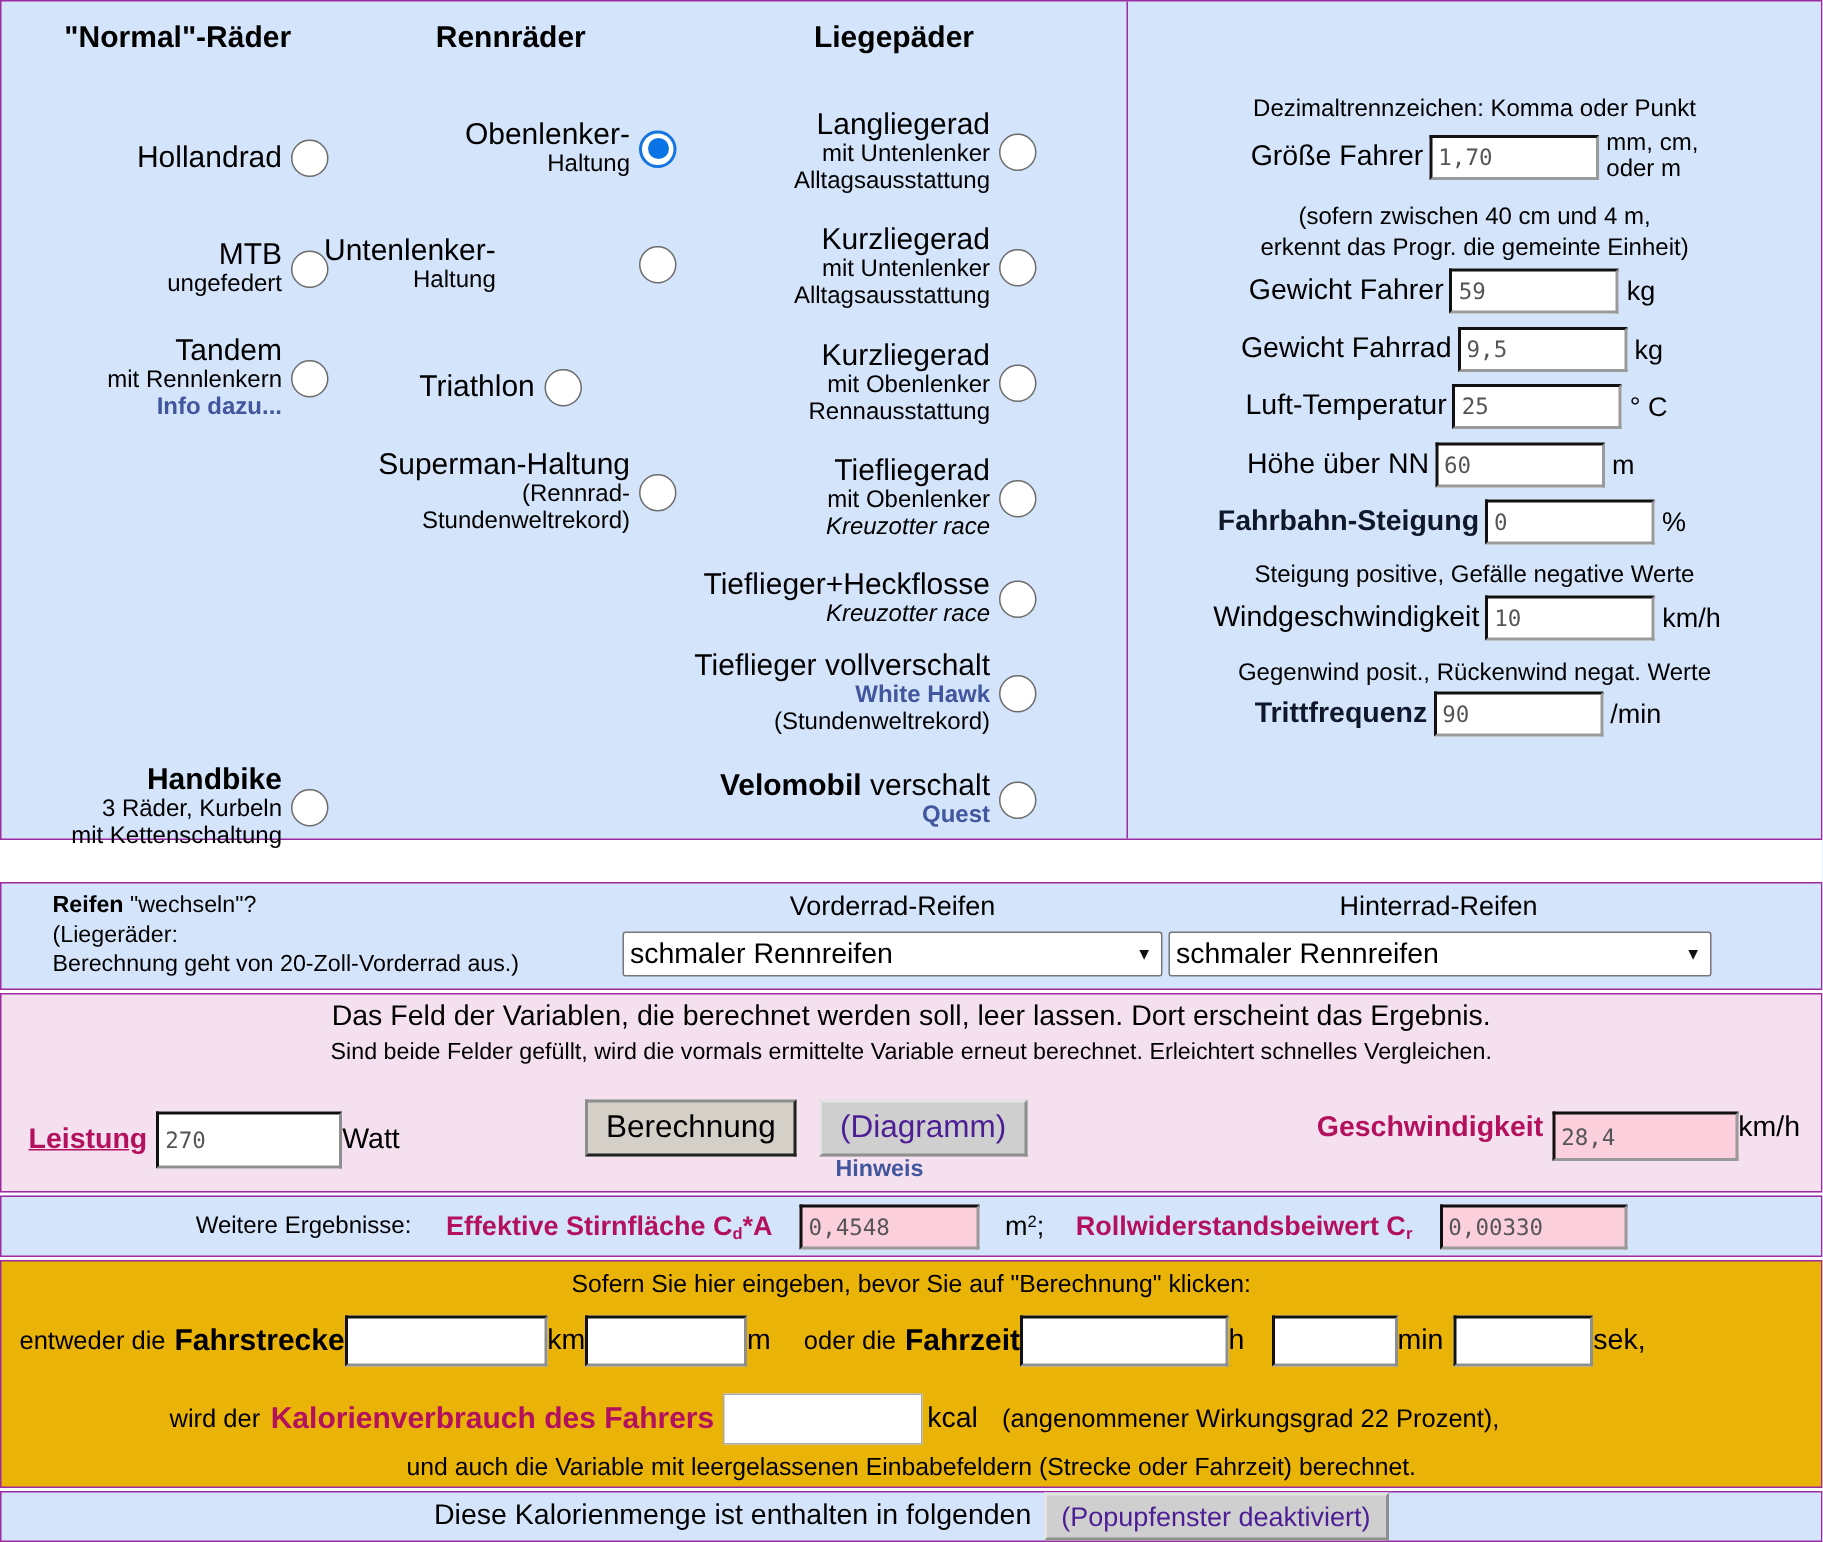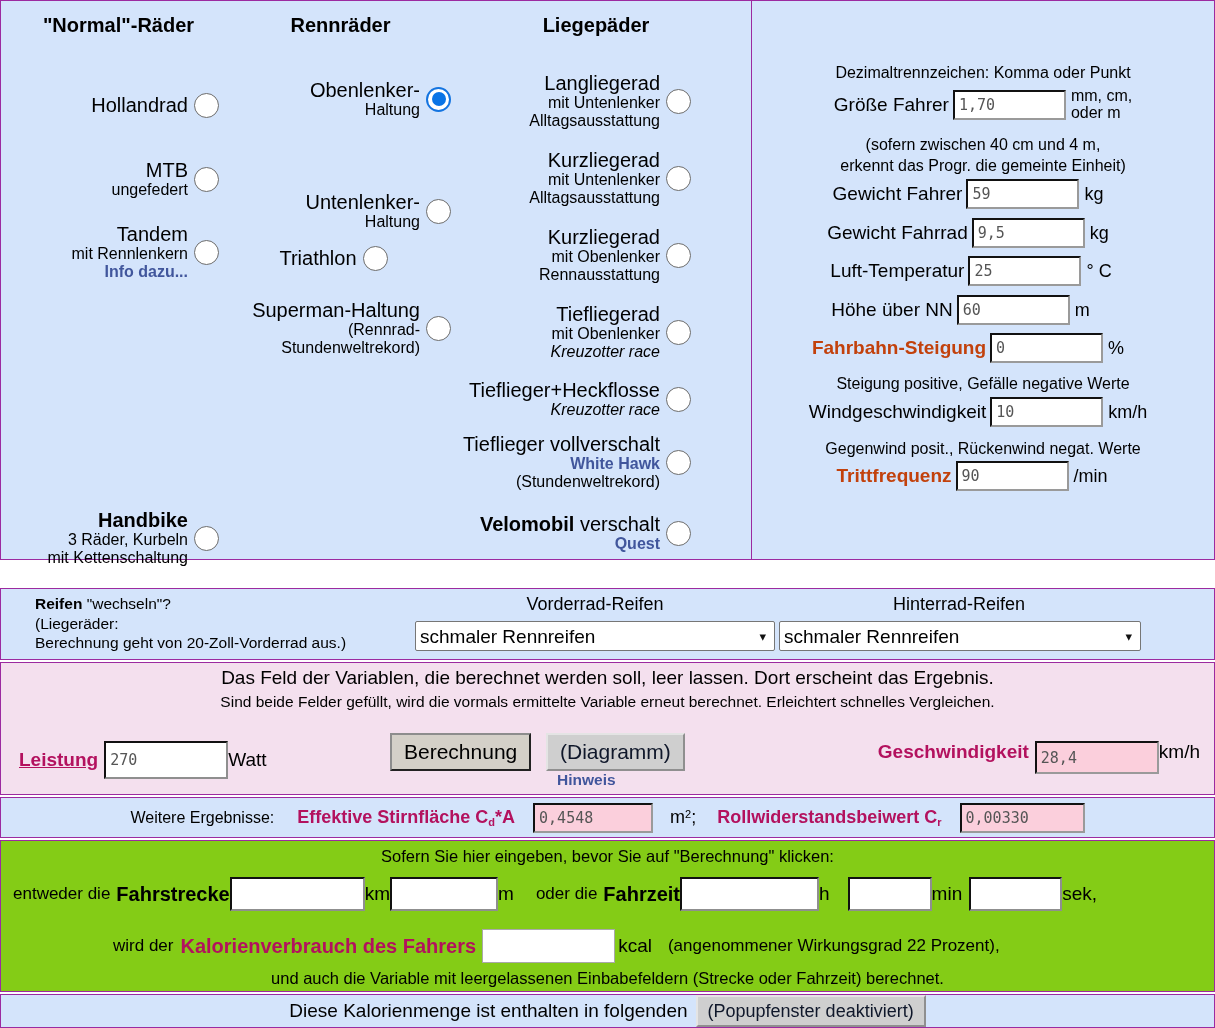--- a/index.html
+++ b/index.html
@@ -35,21 +35,21 @@
   .radio.on{
     border:2px solid #1474e0;background:#fff;
     display:flex;align-items:center;justify-content:center;
   }
   .radio.on::after{content:"";width:14px;height:14px;border-radius:50%;background:#0a74e6;display:block;}
 
   
   .note{position:absolute;text-align:center;font-size:16px;white-space:nowrap;}
   .prow{position:absolute;display:flex;align-items:center;}
   .prow .plabel{font-size:19px;text-align:right;white-space:nowrap;}
-  .prow .plabel.accent{color:#c2410c;font-weight:bold;}
+  .prow .plabel.accent{color:#0f172a;font-weight:bold;}
   .prow .unit{font-size:18px;padding-left:5px;line-height:1.05;white-space:nowrap;}
   .prow .unit.two{font-size:16px;}
 
   input.tf{
     font-family:"DejaVu Sans Mono","Liberation Mono",monospace;
     font-size:15px;color:#555;
     background:#fff;
     border-top:2px solid #111;border-left:2px solid #111;
     border-right:2px solid #9a9a9a;border-bottom:2px solid #9a9a9a;
     padding:2px 4px;box-sizing:border-box;height:30px;
@@ -88,36 +88,36 @@
   .calc .l2{position:absolute;top:30px;width:100%;text-align:center;font-size:15.5px;}
   .crimson{color:#b3115e;font-weight:bold;}
   .btn{
     font-family:"Liberation Sans",sans-serif;font-size:21px;
     background:#d4d0c8;color:#000;padding:3px 12px;height:38px;box-sizing:border-box;
     border-top:2px solid #8d8d8d;border-left:2px solid #8d8d8d;
     border-right:2px solid #222;border-bottom:2px solid #222;
     cursor:pointer;
   }
   .btn.disabled{
-    color:#0f172a;background:#cfcfcf;
+    color:#4c1d95;background:#cfcfcf;
     border-top:2px solid #e4e4e4;border-left:2px solid #e4e4e4;
     border-right:2px solid #8f8f8f;border-bottom:2px solid #8f8f8f;
   }
   .hint{position:absolute;color:#41569c;font-weight:bold;font-size:15.5px;}
 
   
   .further{position:absolute;left:0;top:797px;width:1215px;height:41px;
            border:1px solid #9c2aa0;background:#d4e4fb;box-sizing:border-box;
            display:flex;align-items:center;justify-content:center;gap:16px;font-size:16px;}
   .further .sub{font-size:11px;vertical-align:-3px;}
   .further .sup{font-size:11px;vertical-align:5px;}
 
   
   .dist{position:absolute;left:0;top:840px;width:1215px;height:152px;
-        border:1px solid #9c2aa0;background:#84cc16;box-sizing:border-box;}
+        border:1px solid #9c2aa0;background:#eab308;box-sizing:border-box;}
   .dist .c{position:absolute;width:100%;text-align:center;font-size:16.5px;}
   .drow{position:absolute;display:flex;align-items:center;font-size:17px;}
   .drow .b{font-weight:bold;font-size:20px;}
 
   
   .foot{position:absolute;left:0;top:994px;width:1215px;height:34px;
         border:1px solid #9c2aa0;background:#d4e4fb;box-sizing:border-box;
         display:flex;align-items:center;justify-content:center;gap:8px;font-size:19px;}
 </style>
 </head>
@@ -167,21 +167,21 @@
       </div>
 
       <div class="opt" style="left:215px;top:78px;width:235px;justify-content:flex-end;">
         <div class="lbl">
           <div class="big">Obenlenker-</div>
           <div class="sm">Haltung</div>
         </div>
         <div class="radio on"></div>
       </div>
 
-      <div class="opt" style="left:215px;top:155px;width:235px;justify-content:flex-end;margin-top:35px;">
+      <div class="opt" style="left:215px;top:155px;width:235px;justify-content:space-between;">
         <div class="lbl">
           <div class="big">Untenlenker-</div>
           <div class="sm">Haltung</div>
         </div>
         <div class="radio"></div>
       </div>
 
       <div class="opt" style="left:215px;top:245px;width:235px;justify-content:center;">
         <div class="lbl">
           <div class="big">Triathlon</div>

